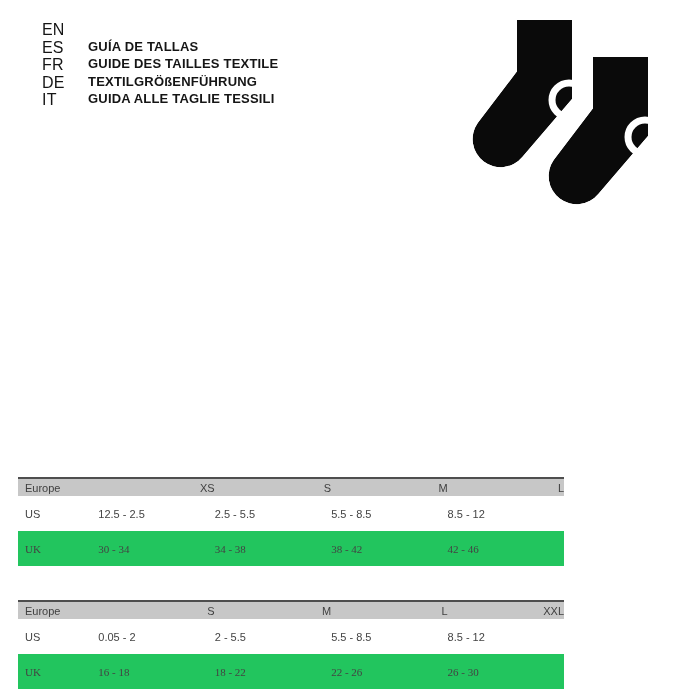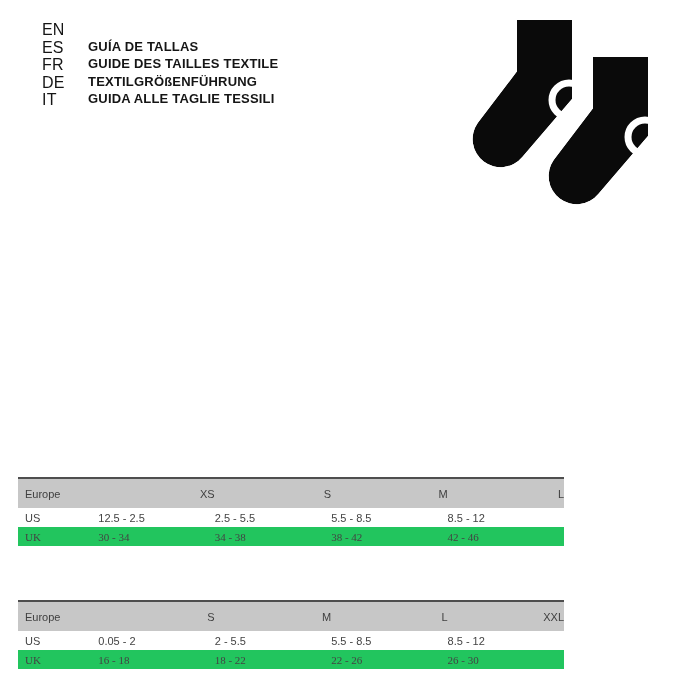--- a/index.html
+++ b/index.html
@@ -23,23 +23,23 @@
   .table-section { position:absolute; left:18px; width:546px; }
   .section-mw { top:477px; }
   .section-ch { top:600px; }
   .table-title { font-size:11px; font-weight:bold; color:#1f1f1f; letter-spacing:.3px;
                  white-space:nowrap; margin-bottom:8px; height:13px; line-height:13px; }
   table.size-table { width:546px; border-collapse:collapse; table-layout:fixed;
                      border-top:2px solid #4e4e4e; }
   table.size-table col.c0 { width:80px; }
   table.size-table col.cn { width:116px; }
   table.size-table th, table.size-table td { font-weight:normal; font-size:11px; padding:0; }
-  table.size-table thead tr { background:#c7c7c7; height:30px; }
+  table.size-table thead tr { background:#c7c7c7; height:18px; }
   table.size-table thead th { color:#3f3f3f; text-align:right; }
-  table.size-table tbody tr { height:19px; }
+  table.size-table tbody tr { height:35px; }
   table.size-table tbody tr.row-alt { background:#22c55e;font-family:Liberation Serif, serif; }
   table.size-table td { color:#434343; text-align:left; }
   .cell-left { text-align:left !important; padding-left:7px !important; }
 </style>
 </head>
 <body>
 
 <div id="canvas">
 
   <div>

